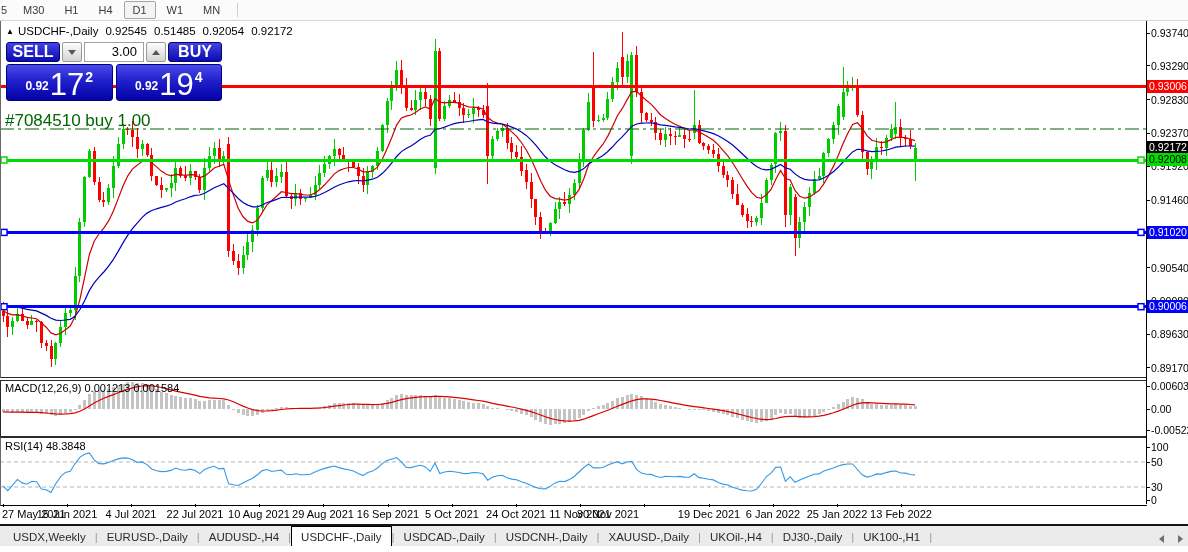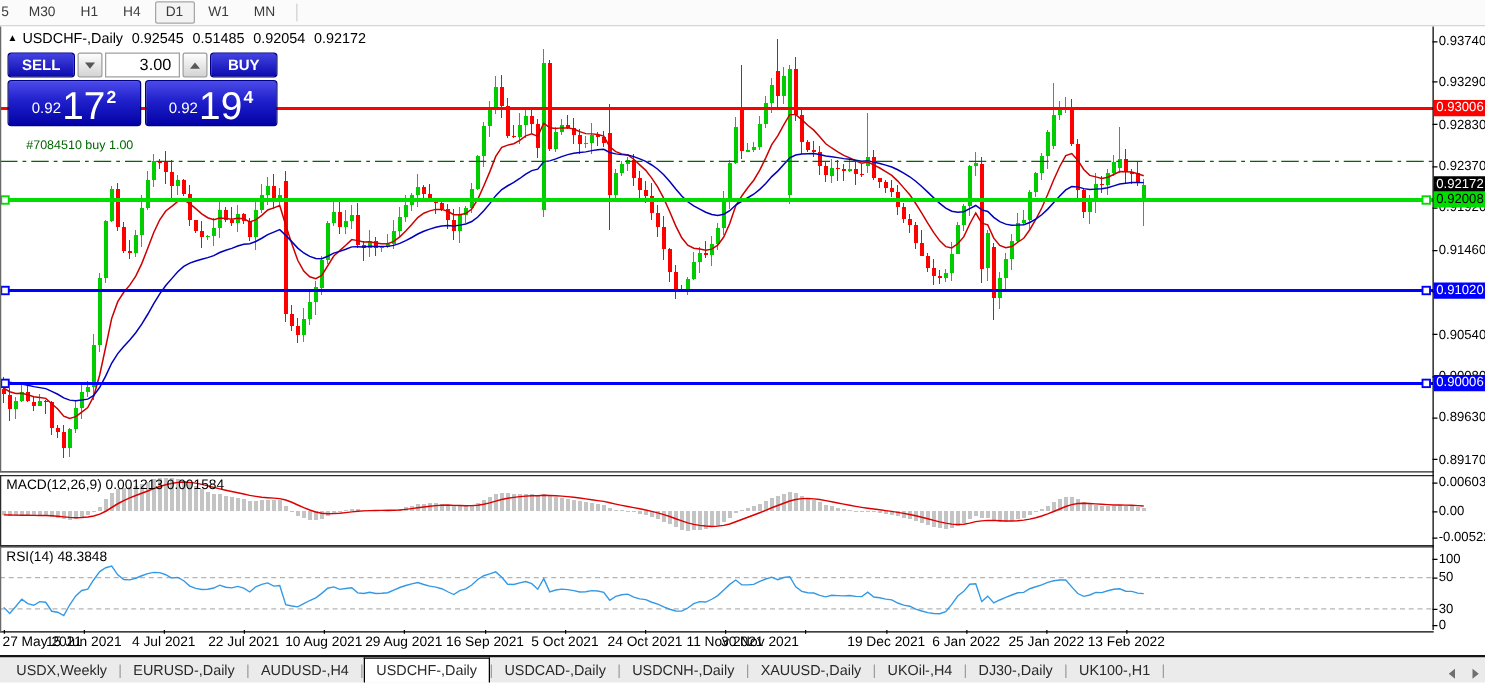--- a/index.html
+++ b/index.html
@@ -15,35 +15,35 @@
   .pane{position:absolute;left:0;width:1146px;pointer-events:none;z-index:2;}
   #pane-main{top:21px;height:356px;border-left:1px solid #6a6a6a;border-bottom:1px solid #2a2a2a;}
   #pane-macd{top:380px;height:55px;border:1px solid #2a2a2a;border-right:none;}
   #pane-rsi{top:437px;height:67px;border-top:1px solid #2a2a2a;border-bottom:1px solid #000;border-left:1px solid #6a6a6a;}
   #axis-line{position:absolute;left:1146px;top:21px;width:1px;height:483px;background:#000;z-index:3;}
   .hdr{position:absolute;left:6px;top:25px;font-size:11.5px;color:#000;z-index:4;white-space:nowrap;}
   .hdr span{margin-right:7px;}
   .hdr .arr{font-size:8px;margin-right:4px;vertical-align:1px;}
   #trade-panel{position:absolute;left:6px;top:42px;width:216px;display:flex;flex-direction:column;gap:2px;z-index:5;}
   .tp-row{display:flex;gap:2px;height:20px;}
-  .tp-btn{width:52px;background:linear-gradient(180deg,#4343e2,#0b0baf);color:#fff;font-size:12px;font-weight:bold;
+  .tp-btn{width:52px;background:linear-gradient(180deg,#4343e2,#0b0baf);color:#fff;font-size:16px;font-weight:bold;
           display:flex;align-items:center;justify-content:center;border-radius:3px;border:1px solid #000080;}
   .spin{width:18px;background:linear-gradient(180deg,#fdfdfd,#d4d4d4);border:1px solid #9a9a9a;border-radius:2px;
         display:flex;align-items:center;justify-content:center;}
   .tri-up{width:0;height:0;border-left:4px solid transparent;border-right:4px solid transparent;border-bottom:5px solid #565656;}
   .tri-down{width:0;height:0;border-left:4px solid transparent;border-right:4px solid transparent;border-top:5px solid #565656;}
   .vol{flex:1;background:#fff;border:1px solid #a0a0a0;text-align:right;padding-right:6px;font-size:13px;line-height:18px;color:#000;}
   .tp-prices{display:flex;gap:3px;height:37px;}
   .price-box{flex:1;background:linear-gradient(180deg,#4a4ae9 0%,#2020cc 45%,#0202a6 100%);
              border:1px solid #000080;border-radius:3px;color:#fff;display:flex;align-items:flex-end;
              justify-content:center;padding-bottom:2px;}
-  .p-prefix{font-size:12px;font-weight:normal;margin-bottom:5px;}
+  .p-prefix{font-size:12px;font-weight:bold;margin-bottom:5px;}
   .p-big{font-size:31px;line-height:0.88;margin:0 1px;}
   .p-sup{font-size:14px;font-weight:bold;align-self:flex-start;margin-top:4px;}
-  .pos-label{position:absolute;left:21px;top:111px;font-size:10px;color:#006600;z-index:4;}
+  .pos-label{position:absolute;left:5px;top:111px;font-size:17px;color:#006600;z-index:4;}
   .ind-label{position:absolute;left:5px;font-size:11px;color:#000;z-index:4;white-space:nowrap;}
   #macd-label{top:382px;}
   #rsi-label{top:440px;}
   #labels{position:absolute;left:0;top:0;width:1188px;height:552px;pointer-events:none;z-index:4;}
   .ptick{position:absolute;left:1151px;font-size:10.5px;color:#000;white-space:nowrap;}
   .pdash{position:absolute;left:1146px;width:4px;height:1px;background:#000;}
   .badge{position:absolute;left:1147px;width:39px;height:13px;font-size:10.5px;line-height:13px;padding-left:2px;z-index:5;}
   .dtick{position:absolute;width:1px;height:3px;background:#000;top:504px;}
   .dlabel{position:absolute;top:508px;font-size:11px;color:#000;white-space:nowrap;}
   #blackbar{position:absolute;left:0;top:524px;width:1188px;height:2px;background:#151515;z-index:6;}

